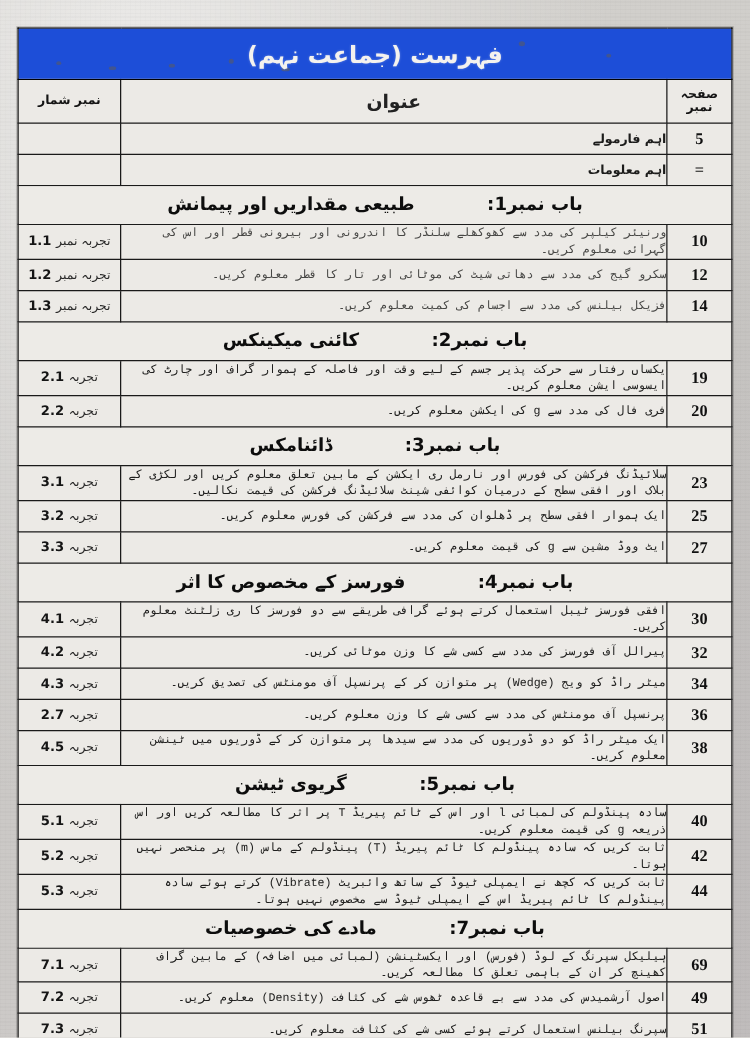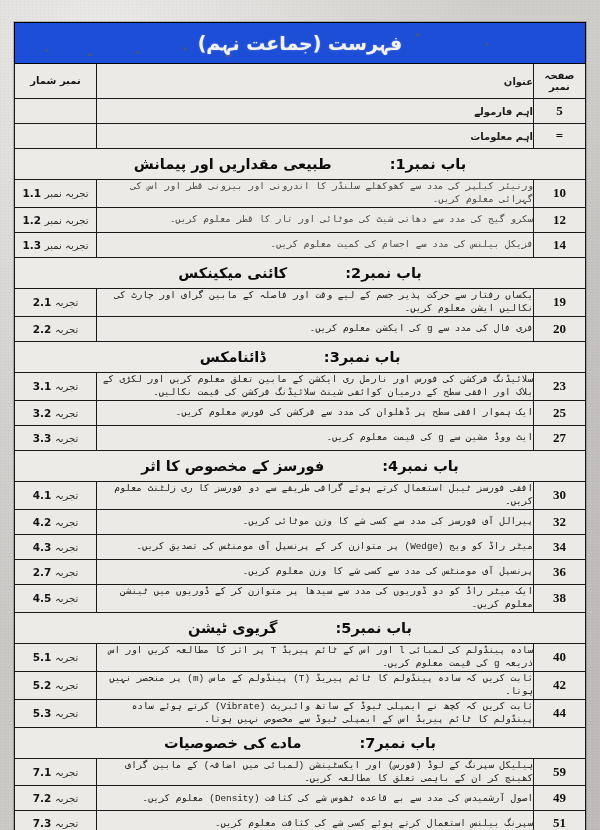--- a/index.html
+++ b/index.html
@@ -73,22 +73,22 @@
   
   .hdr-cell{
     text-align:center;
     font-size:10px;
     font-weight:700;
     color:#141414;
     height:34px;
     line-height:1.15;
   }
   .hdr-unwan{
-    text-align:right;
-    font-size:10px;
+    text-align:center;
+    font-size:15px;
     color:#222;
     font-weight:600;
   }
 
   
   .rownum{
     text-align:center;
     font-size:13px;
     font-weight:700;
     color:#111;
@@ -232,21 +232,21 @@
     <tr class="chapter-row">
       <td colspan="3" class="chapter-band">
         <div class="chapter-inner">
           <span class="chp-no">باب نمبر2:</span>
           <span class="chp-name">کائنی میکینکس</span>
         </div>
       </td>
     </tr>
     <tr>
       <td class="rownum">19</td>
-      <td class="title-txt">یکساں رفتار سے حرکت پذیر جسم کے لیے وقت اور فاصلہ کے مابین گراف اور چارٹ کی نکالیں ایشن معلوم کریں۔</td>
+      <td class="title-txt">یکساں رفتار سے حرکت پذیر جسم کے لیے وقت اور فاصلہ کے ہموار گراف اور چارٹ کی ایسوسی ایشن معلوم کریں۔</td>
       <td class="serial">
         <span class="lbl">تجربہ</span>
         <span>2.1</span>
       </td>
     </tr>
     <tr>
       <td class="rownum">20</td>
       <td class="title-txt">فری فال کی مدد سے g کی ایکشن معلوم کریں۔</td>
       <td class="serial">
         <span class="lbl">تجربہ</span>
@@ -371,21 +371,21 @@
 
     <tr class="chapter-row">
       <td colspan="3" class="chapter-band">
         <div class="chapter-inner">
           <span class="chp-no">باب نمبر7:</span>
           <span class="chp-name">مادے کی خصوصیات</span>
         </div>
       </td>
     </tr>
     <tr>
-      <td class="rownum">59</td>
+      <td class="rownum">69</td>
       <td class="title-txt">ہیلیکل سپرنگ کے لوڈ (فورس) اور ایکسٹینشن (لمبائی میں اضافہ) کے مابین گراف کھینچ کر ان کے باہمی تعلق کا مطالعہ کریں۔</td>
       <td class="serial">
         <span class="lbl">تجربہ</span>
         <span>7.1</span>
       </td>
     </tr>
     <tr>
       <td class="rownum">49</td>
       <td class="title-txt">اصول آرشمیدس کی مدد سے بے قاعدہ ٹھوس شے کی کثافت (Density) معلوم کریں۔</td>
       <td class="serial">

